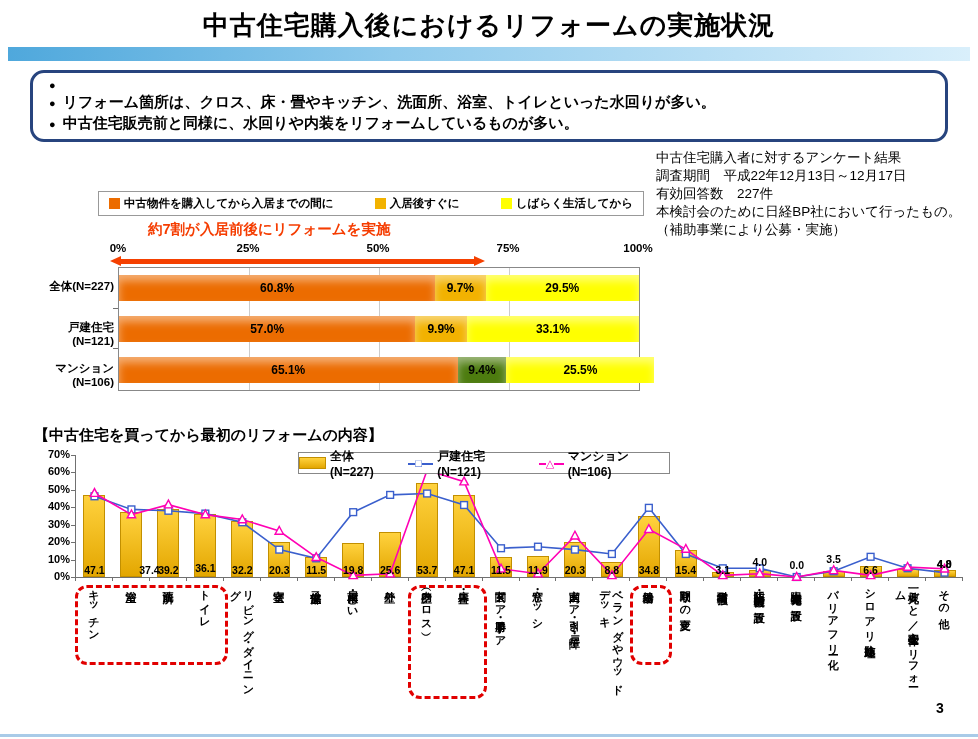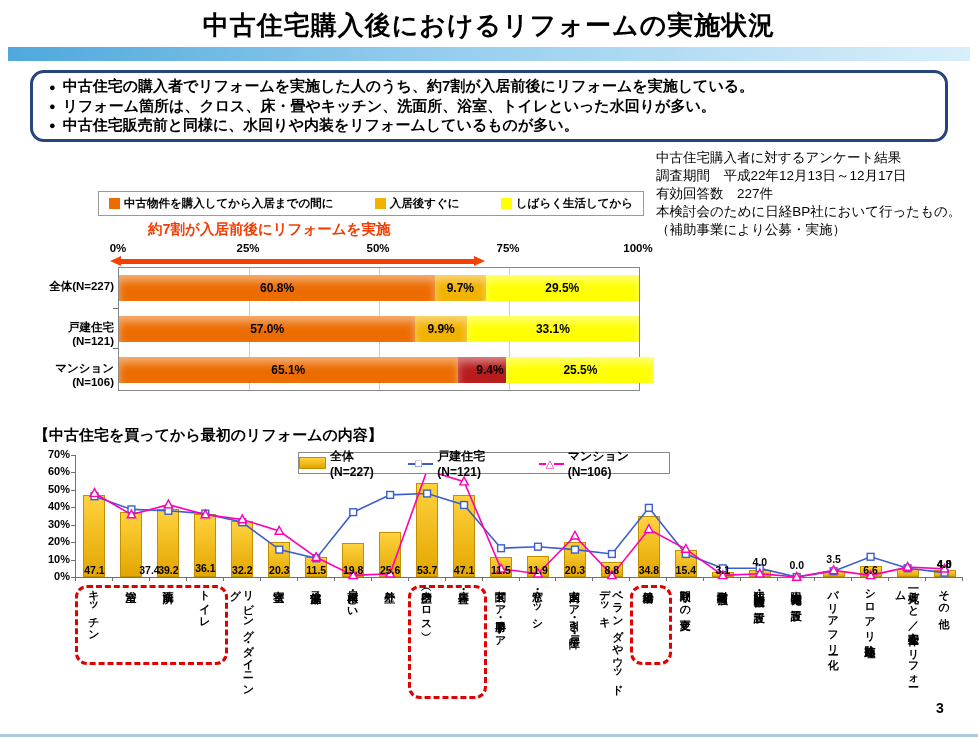--- a/index.html
+++ b/index.html
@@ -73,21 +73,20 @@
 </head>
 <body>
 
 <div class="page">
   <div class="title">中古住宅購入後におけるリフォームの実施状況</div>
   <div class="strip"></div>
 
   <div class="sumbox">
     <div class="bullet">
         <span class="bdot">●</span>
-        <span>中古住宅の購入者でリフォームを実施した人のうち、約7割が入居前後にリフォームを実施している。</span>
       </div>
     <div class="bullet">
         <span class="bdot">●</span>
         <span>リフォーム箇所は、クロス、床・畳やキッチン、洗面所、浴室、トイレといった水回りが多い。</span>
       </div>
     <div class="bullet">
         <span class="bdot">●</span>
         <span>中古住宅販売前と同様に、水回りや内装をリフォームしているものが多い。</span>
       </div>
   </div>
@@ -120,21 +119,21 @@
         <div class="vgrid" style="left: 130px;"></div>
         <div class="vgrid" style="left: 260px;"></div>
         <div class="vgrid" style="left: 390px;"></div>
         <div class="seg" style="left: 0px; width: 316.16px; top: 7.33333px; background: rgb(236, 108, 0);">60.8%</div>
         <div class="seg" style="left: 316.16px; width: 50.44px; top: 7.33333px; background: rgb(242, 178, 0);">9.7%</div>
         <div class="seg" style="left: 366.6px; width: 153.4px; top: 7.33333px; background: rgb(255, 255, 0);">29.5%</div>
         <div class="seg" style="left: 0px; width: 296.4px; top: 48px; background: rgb(236, 108, 0);">57.0%</div>
         <div class="seg" style="left: 296.4px; width: 51.48px; top: 48px; background: rgb(242, 178, 0);">9.9%</div>
         <div class="seg" style="left: 347.88px; width: 172.12px; top: 48px; background: rgb(255, 255, 0);">33.1%</div>
         <div class="seg" style="left: 0px; width: 338.52px; top: 88.6667px; background: rgb(236, 108, 0);">65.1%</div>
-        <div class="seg" style="left: 338.52px; width: 48.88px; top: 88.6667px; background: #b91c1c; padding-left: 8px;">9.4%</div>
+        <div class="seg" style="left: 338.52px; width: 48.88px; top: 88.6667px; background: #4d7c0f;">9.4%</div>
         <div class="seg" style="left: 387.4px; width: 148px; top: 88.6667px; background: rgb(255, 255, 0);">25.5%</div>
       </div>
   <div class="rtick" style="top: 117.667px;"></div>
       <div class="rtick" style="top: 158.333px;"></div>
       <div class="c1lab" style="top: 89.3333px;">全体(N=227)</div>
       <div class="c1lab" style="top: 130px;">戸建住宅(N=121)</div>
       <div class="c1lab" style="top: 170.667px;">マンション(N=106)</div>
       <div class="c1tick" style="left: 88px;">0%</div>
       <div class="c1tick" style="left: 218px;">25%</div>
       <div class="c1tick" style="left: 348px;">50%</div>

